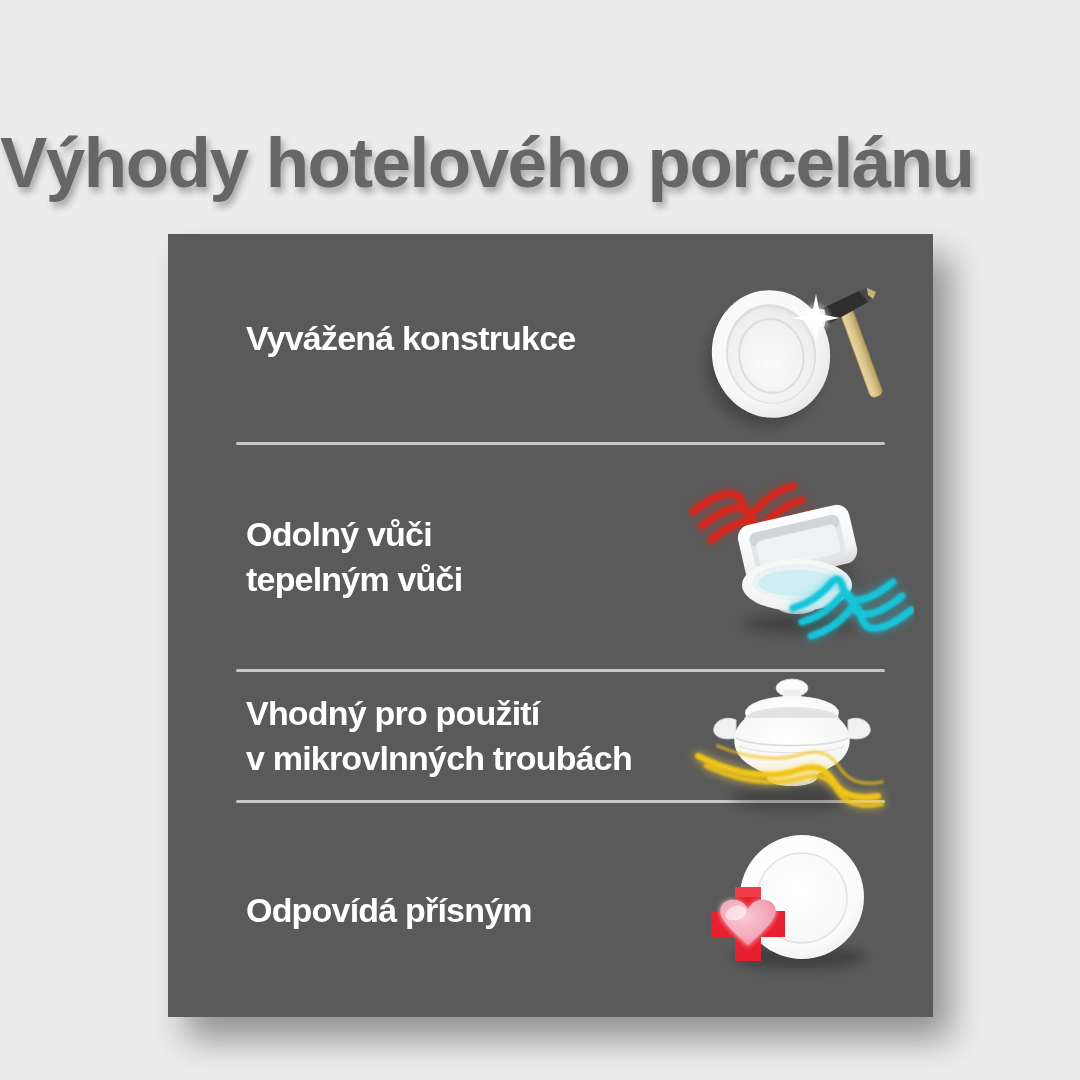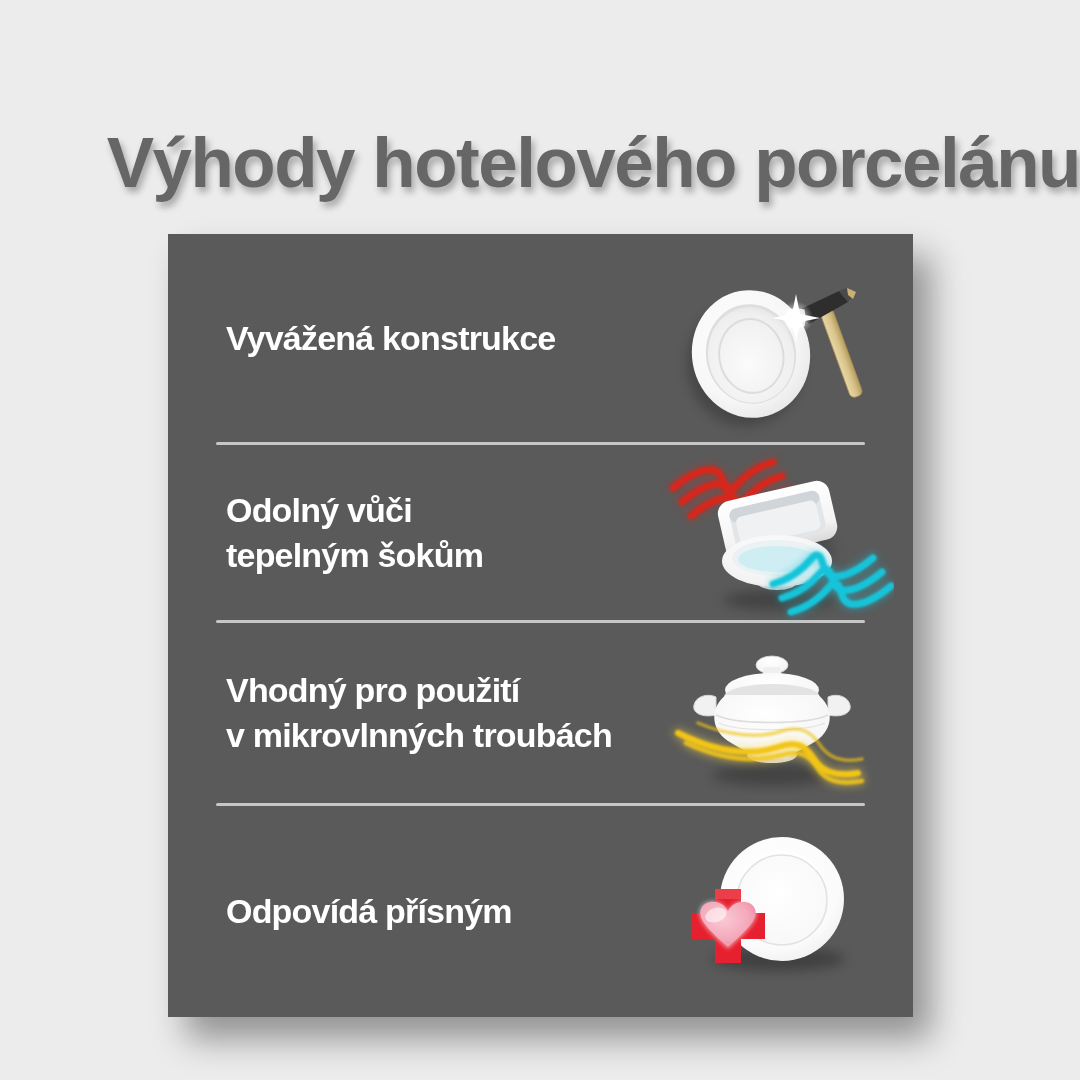--- a/index.html
+++ b/index.html
@@ -3,40 +3,40 @@
 <meta charset="utf-8">
 <style>
   html,body{margin:0;padding:0;}
   body{
     width:1080px;height:1080px;overflow:hidden;position:relative;
     background:#ececec;
     font-family:"Liberation Sans","DejaVu Sans",sans-serif;
   }
   .page-title{
     position:absolute;top:74px;left:0;right:0;
-    text-align:right;
+    text-align:left;
     font-size:71px;font-weight:700;letter-spacing:-1.5px;
     color:#666666;
     text-shadow:3px 5px 7px rgba(0,0,0,0.30);
     white-space:nowrap;
   }
   .card{
     position:absolute;left:168px;top:234px;width:745px;height:783px;
     background:#5a5a5a;
     box-shadow:18px 22px 32px rgba(0,0,0,0.38);
-    display:flex;flex-direction:column;
+    display:flex;flex-direction:column;padding-left:20px;
   }
   .divider{height:3px;background:#c6c6c6;margin:0 48px;flex:none;border-radius:2px;}
   .row{
     display:flex;align-items:center;justify-content:space-between;
     padding:0 14px 0 58px;box-sizing:border-box;flex:none;
   }
   .row-1{height:208px;}
-  .row-2{height:175px;}
-  .row-3{height:180px;}
+  .row-2{height:224px;}
+  .row-3{height:128px;}
   .row-4{flex:1;}
   .row-text{
     color:#ffffff;font-size:34px;font-weight:700;line-height:45px;
     letter-spacing:-0.8px;white-space:nowrap;
   }
   .row-text span{display:block;}
   .row-icon{
     width:245px;flex:none;display:flex;align-items:center;justify-content:center;
     position:relative;
   }
@@ -100,21 +100,21 @@
         </g>
       </svg>
     </div>
   </section>
 
   <div class="divider"></div>
 
   <section class="row row-2">
     <div class="row-text">
       <span>Odolný vůči</span>
-      <span>tepelným šokům</span>
+      <span>tepelným vůči</span>
     </div>
     <div class="row-icon icon-2" aria-label="thermal-shock-dishes-icon">
       <svg width="235" height="182" viewBox="0 0 235 182">
         <defs>
           <path id="wv" d="M0,34 C14,22 30,14 40,16 C47,17 49,24 51,31 C53,38 57,39 62,33 C72,21 86,12 100,8" fill="none"></path>
           <linearGradient id="whg" x1="0" y1="0" x2="0" y2="1">
             <stop offset="0%" stop-color="#ffffff"></stop>
               <stop offset="70%" stop-color="#f4f4f4"></stop>
             <stop offset="100%" stop-color="#d9d9d9"></stop>
           </linearGradient>

